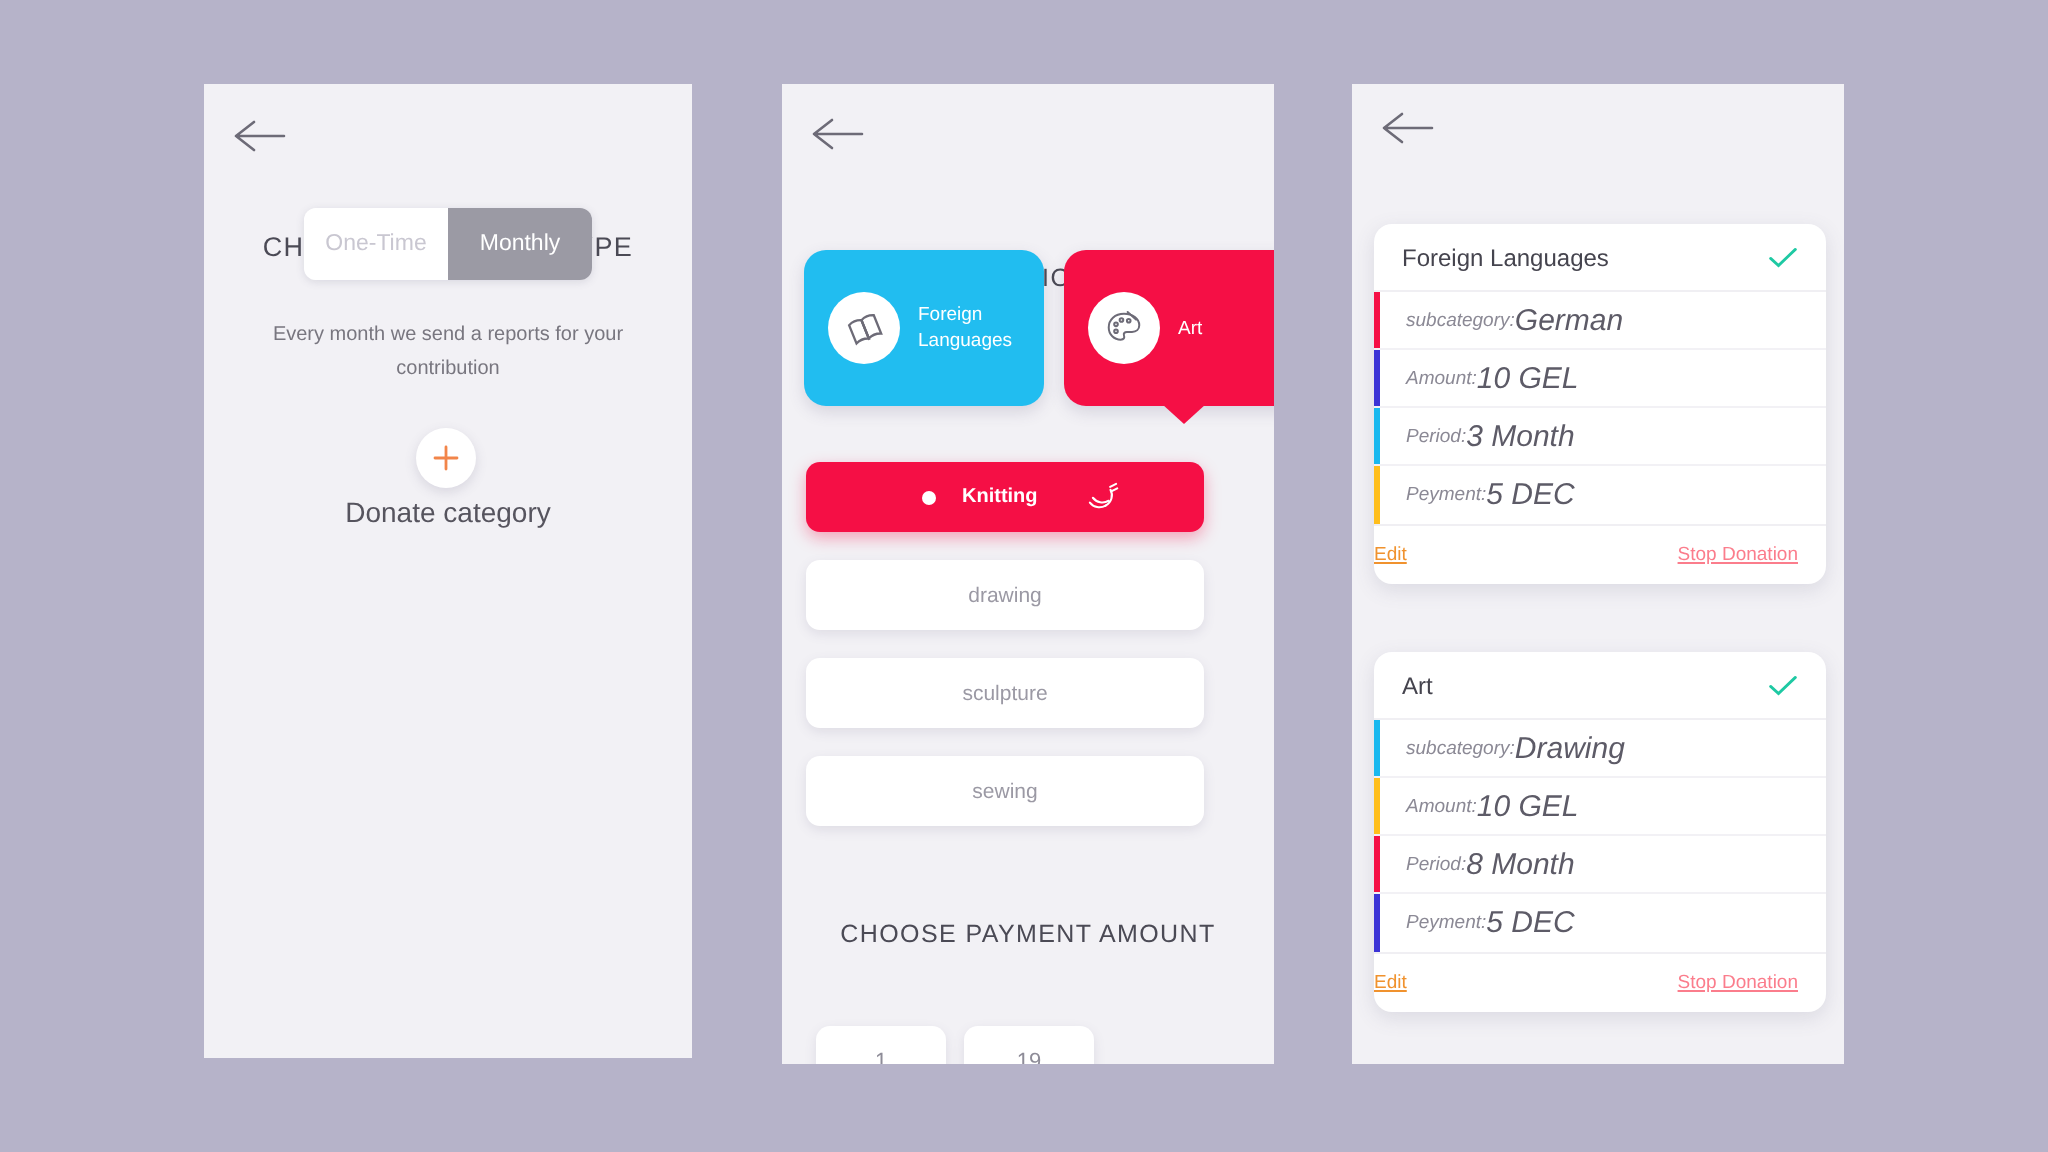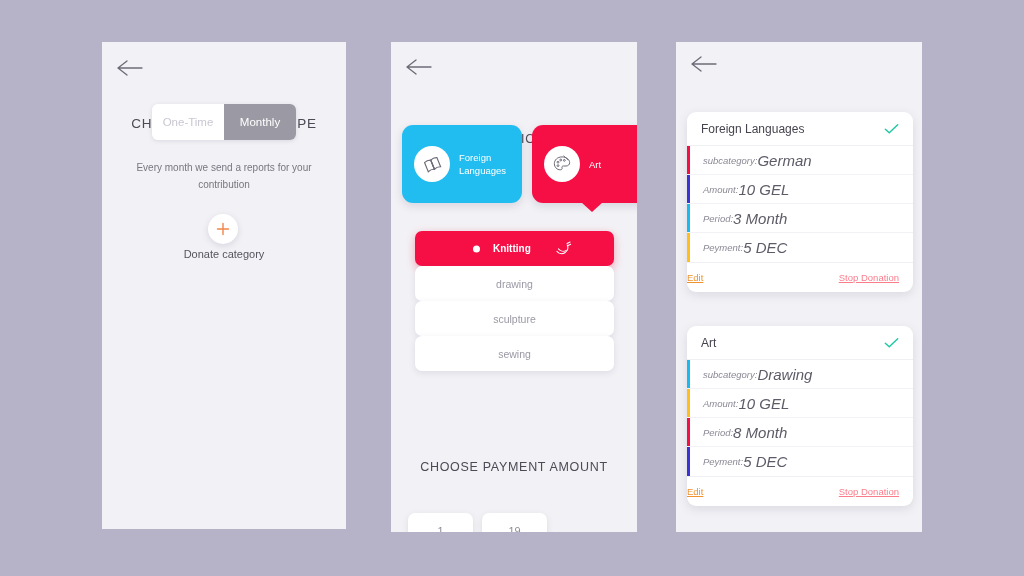--- a/index.html
+++ b/index.html
@@ -93,21 +93,21 @@
     justify-content: center;
     cursor: pointer;
   }
   .add-btn svg { display: block; }
 
   .add-label {
     position: absolute;
     top: 206px;
     width: 100%;
     text-align: center;
-    font-size: 11px;
+    font-size: 14px;
     color: #56545e;
   }
 
   
   .cat-strip {
     position: absolute;
     left: 11px; top: 83px;
     width: 240px; height: 78px;
     display: flex;
     gap: 10px;
@@ -154,24 +154,25 @@
     transform: translateX(-50%);
     width: 0; height: 0;
     border-left: 11px solid transparent;
     border-right: 11px solid transparent;
     border-top: 10px solid #f50f45;
   }
 
   
   .sub-list {
     position: absolute;
-    left: 24px; top: 189px;
+    left: 12px; top: 189px;
     width: 199px;
     display: flex;
     flex-direction: column;
+    gap: 14px;
   }
   .sub-row {
     height: 35px;
     border-radius: 7px;
     background: #ffffff;
     box-shadow: 0 2px 6px rgba(90,85,120,0.13);
     display: flex;
     align-items: center;
     justify-content: center;
     font-size: 10.5px;

